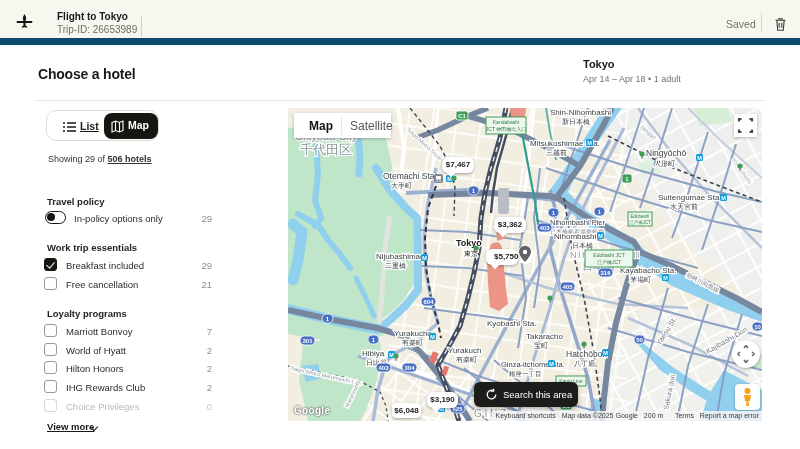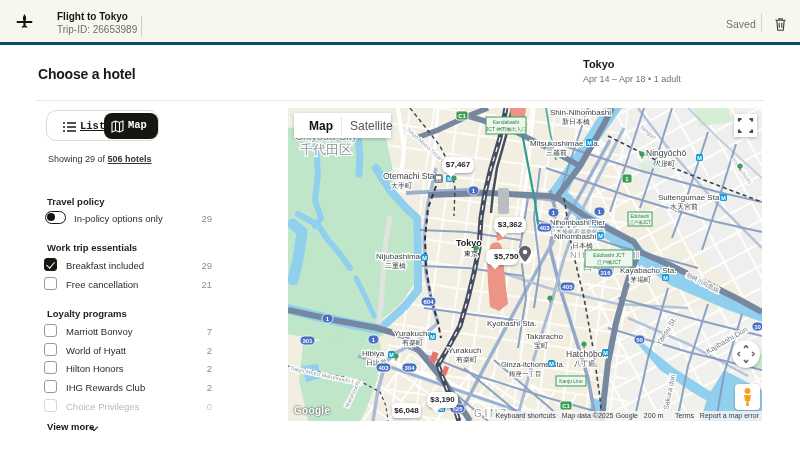--- a/index.html
+++ b/index.html
@@ -1,55 +1,55 @@
 <!DOCTYPE html>
 <html><head>
 <meta charset="utf-8">
 <style>
   * { margin:0; padding:0; box-sizing:border-box; }
   html,body { width:800px; height:449px; background:#fff; font-family:"Liberation Sans", sans-serif; overflow:hidden; }
   .abs { position:absolute; }
   #page { position:relative; width:800px; height:449px; background:#fff; }
 
   
-  #hdr { position:absolute; left:0; top:0; width:800px; height:45px; background:#f7f6ef; border-bottom:3px solid #0c4a6e; }
+  #hdr { position:absolute; left:0; top:0; width:800px; height:45px; background:#f7f6ef; border-bottom:7px solid #0c4a6e; }
   #hdr .title { position:absolute; left:57px; top:11px; font-size:10px; font-weight:bold; color:#191917; }
   #hdr .tripid { position:absolute; left:57px; top:24px; font-size:10px; color:#6e6e66; }
   #hdr .vline { position:absolute; left:141px; top:16px; width:1px; height:21px; background:#cfcec6; }
   #crumbs { position:absolute; left:150px; top:25px; font-size:10px; color:#8c8c84; }
   #crumbs b { color:#191917; }
   #crumbs span.sl { margin:0 6px; color:#8c8c84;}
   #hdr .saved { position:absolute; left:726px; top:18px; font-size:10.5px; color:#73736b; }
   #hdr .vline2 { position:absolute; left:761px; top:13px; width:1px; height:19px; background:#d6d5cd; }
 
   
   .choose { position:absolute; left:38px; top:66px; font-size:14px; font-weight:bold; color:#191917; letter-spacing:-.2px;}
   .tokyo { position:absolute; left:583px; top:58px; font-size:11px; font-weight:bold; color:#191917; }
   .dates { position:absolute; left:583px; top:74px; font-size:9px; color:#73736b; }
   .editbtn { position:absolute; left:696px; top:59px; width:66px; height:26px; border:1.5px solid #191917; border-radius:10px; background:#fff; font-size:9.5px; font-weight:bold; color:#191917; text-align:center; line-height:23px; }
   .hr1 { position:absolute; left:36px; top:100px; width:728px; height:1px; background:#e7e6de; }
 
   
   #side { position:absolute; left:36px; top:108px; width:246px; height:330px; font-size:10.5px; color:#23231f;}
-  .seg { position:absolute; left:10px; top:2px; width:113px; height:31px; background:#fff; border:1px solid #dddcd4; border-radius:10px;font-family:Liberation Mono, monospace; }
+  .seg { position:absolute; left:10px; top:2px; width:113px; height:31px; background:#fff; border:1px solid #dddcd4; border-radius:10px; }
   .seg .list { position:absolute; left:33px; top:9px; font-size:10.5px; font-weight:bold; color:#191917; text-decoration:underline; }
   .seg .mappill { position:absolute; left:57px; top:2px; width:54px; height:26px; background:#17150f; border-radius:8px; color:#fff; }
   .seg .mappill span { position:absolute; left:24px; top:6px; font-size:10.5px; font-weight:bold; }
   .showing { position:absolute; left:12px; top:46px; font-size:9px; color:#33332f; }
   .showing b { text-decoration:underline; }
   .sechead { position:absolute; left:11px; font-size:9.5px; color:#23231f; font-weight:bold; }
   .cnt { position:absolute; left:154px; width:22px; text-align:right; font-size:9.5px; color:#8f8f88; }
   .lbl { position:absolute; left:30px; font-size:9.5px; color:#2a2a26; }
   .cb { position:absolute; left:8px; width:13px; height:13px; border:1.5px solid #9a9a92; border-radius:3px; background:#fff; }
   .cb.on { background:#17150f; border-color:#17150f; }
   .cb.on:after { content:""; position:absolute; left:2.5px; top:0.5px; width:4px; height:7px; border:solid #fff; border-width:0 1.8px 1.8px 0; transform:rotate(40deg); }
   .cb.dis { border-color:#d8d8d2; }
   .toggle { position:absolute; left:9px; width:21px; height:13px; border:1.5px solid #17150f; border-radius:8px; background:#fff; }
   .toggle:after { content:""; position:absolute; left:1px; top:1px; width:8px; height:8px; background:#17150f; border-radius:50%; }
-  .viewmore { position:absolute; left:11px; top:313px; font-size:9.5px; font-weight:bold; color:#191917;}
+  .viewmore { position:absolute; left:11px; top:313px; font-size:9.5px; font-weight:bold; text-decoration:underline; color:#191917;}
   .chev { position:absolute; left:55px; top:316px; width:7px; height:7px; }
   .chev:after { content:""; position:absolute; width:5px; height:5px; border:solid #191917; border-width:0 1.6px 1.6px 0; transform:rotate(45deg); }
 
   
   #map { position:absolute; left:288px; top:108px; width:474px; height:313px; overflow:hidden; background:#f3f0e4; }
   .mapsat { position:absolute; left:6px; top:5px; width:97px; height:25px; background:#fff; box-shadow:0 1px 3px rgba(0,0,0,.25); font-size:12px; color:#565656; }
   .mapsat .m { position:absolute; left:15px; top:6px; color:#111; font-weight:bold; }
   .mapsat .dv { position:absolute; left:47px; top:4px; width:1px; height:18px; background:#e6e6e6; }
   .mapsat .s { position:absolute; left:56px; top:6px; }
   .fsbtn { position:absolute; left:446px; top:6px; width:23px; height:23px; background:#fff; box-shadow:0 1px 3px rgba(0,0,0,.25); }
@@ -446,20 +446,26 @@
             <path d="M5.5 14 L8 12 M5.5 14 L8 16"></path>
             <path d="M22.5 14 L20 12 M22.5 14 L20 16"></path>
           </g>
         </svg></div>
     <div class="pegman"><svg width="25" height="26" viewBox="0 0 25 26">
           <g fill="#f6a21d">
             <circle cx="12.5" cy="7" r="3"></circle>
             <path d="M9 11 H16 L15 17 H13.5 L14 22 H11 L11.5 17 H10 Z"></path>
           </g>
         </svg></div>
+    <div class="searchbtn">
+        <svg class="abs" style="left:11px;top:6px" width="13" height="13" viewBox="0 0 13 13">
+          <path d="M10.8 6.5 A4.3 4.3 0 1 1 8.6 2.8 M8.6 0.8 V3.2 H6.2" stroke="#fff" stroke-width="1.3" fill="none"></path>
+        </svg>
+        <span>Search this area</span>
+      </div>
     <div class="glogo">Google</div>
     <div class="attrib">Keyboard shortcuts&nbsp;&nbsp;&nbsp;Map data ©2025 Google&nbsp;&nbsp;&nbsp;200 m&nbsp;&nbsp;&nbsp;&nbsp;&nbsp;&nbsp;Terms&nbsp;&nbsp;&nbsp;Report a map error</div>
     <div class="pin" style="left:154px;top:49px;width:32px;height:16px;line-height:16px;">$7,467</div>
     <div class="pin" style="left:206px;top:109px;width:32px;height:16px;line-height:16px;">$3,362</div>
     <div class="pin" style="left:198px;top:141px;width:32px;height:16px;line-height:16px;padding-left:8px;">$5,750</div>
     <div class="pin" style="left:139px;top:284px;width:31px;height:16px;line-height:16px;">$3,190</div>
     <div class="pin nt" style="left:104px;top:295px;width:29px;height:15px;line-height:15px;border-radius:4px;">$6,048</div>
   </div>
 </div>
 

